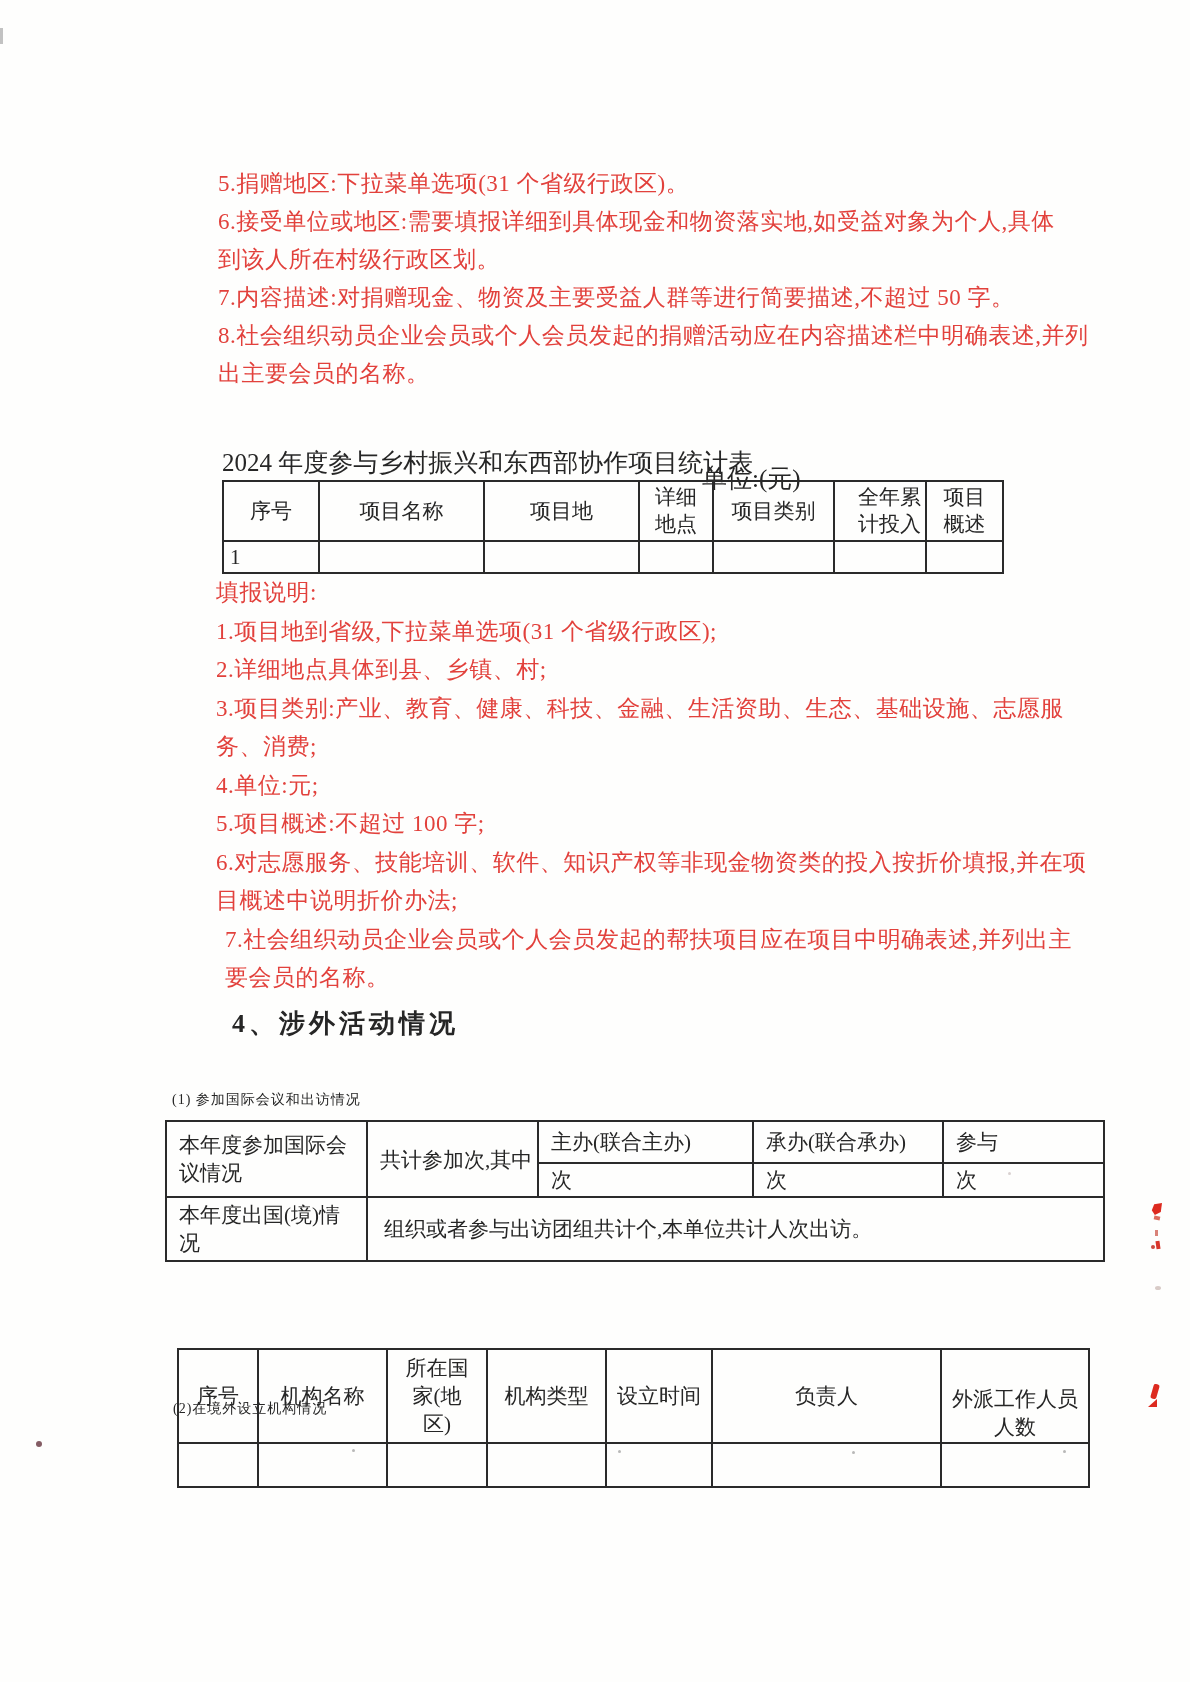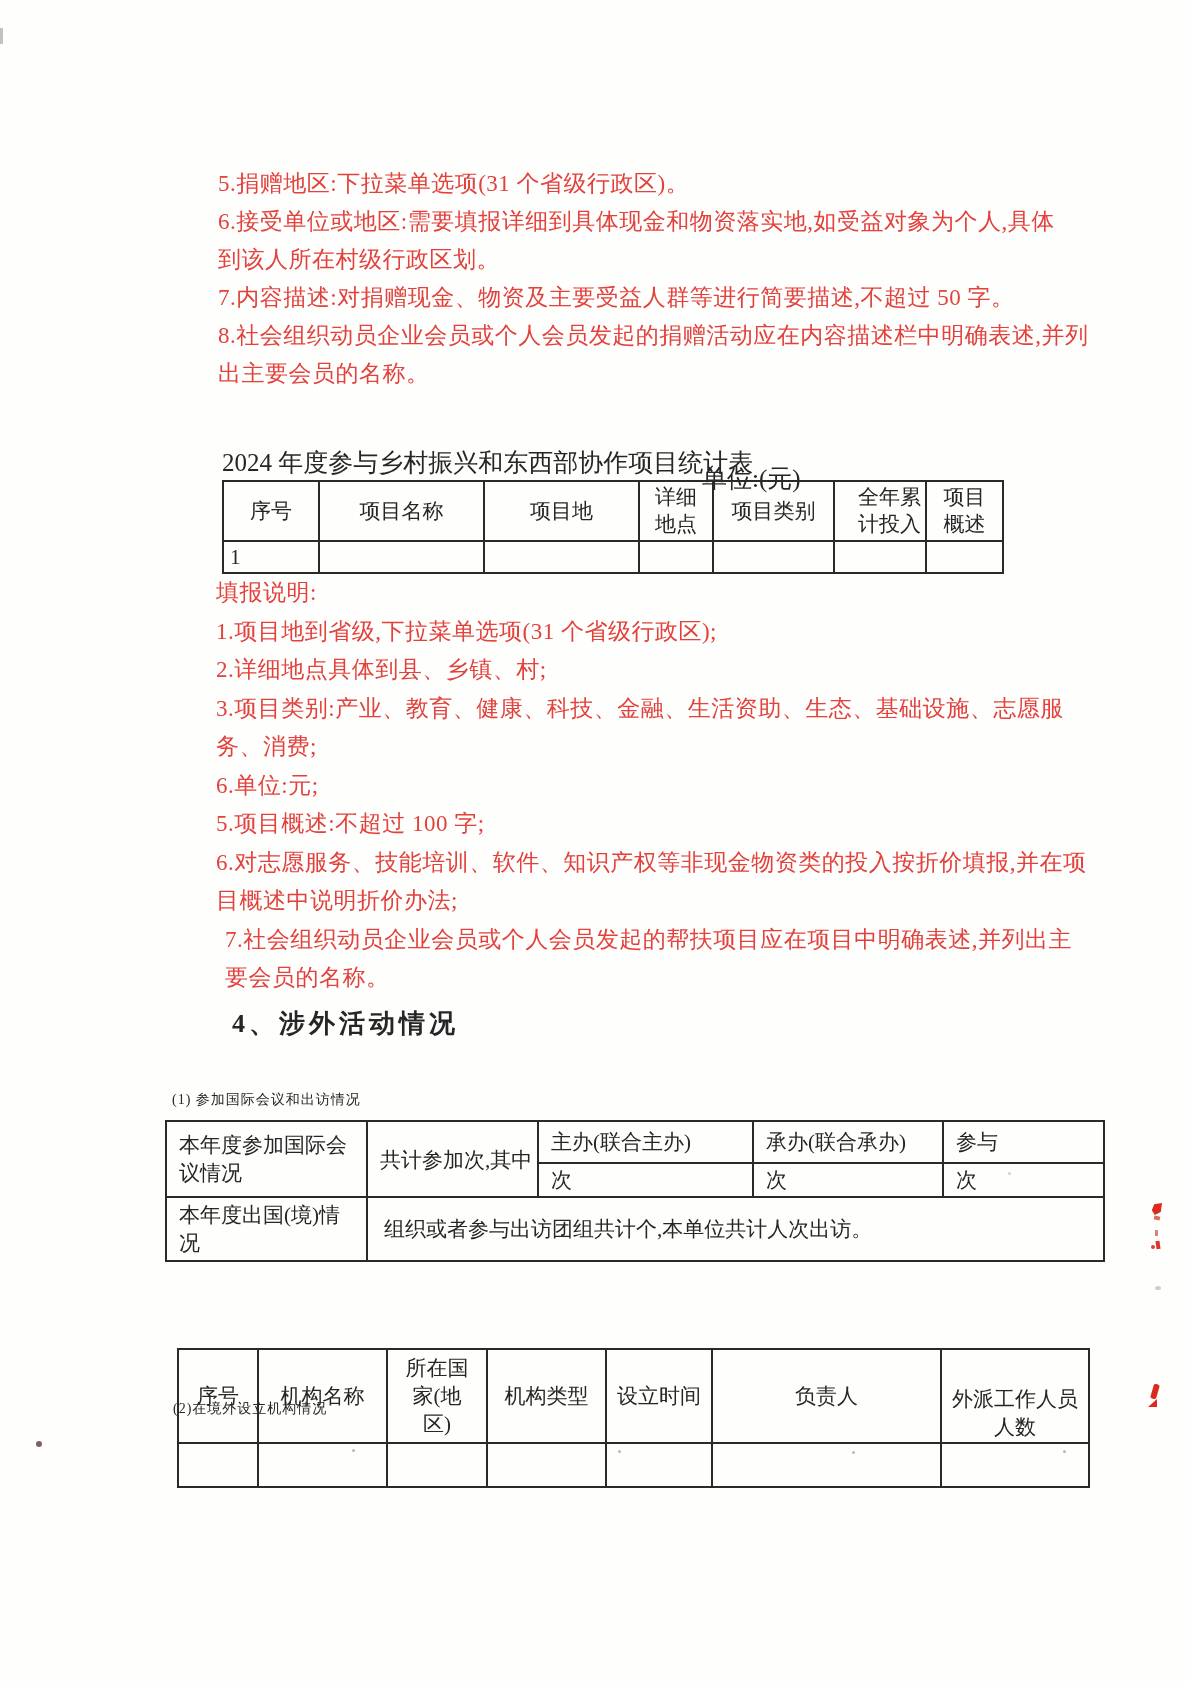--- a/index.html
+++ b/index.html
@@ -153,21 +153,21 @@
     </tr>
   </tbody>
     </table>
 
   <div class="red-block" id="fill-notes" style="left:216px;top:574px;">
     <p>填报说明:</p>
     <p>1.项目地到省级,下拉菜单选项(31 个省级行政区);</p>
     <p>2.详细地点具体到县、乡镇、村;</p>
     <p>3.项目类别:产业、教育、健康、科技、金融、生活资助、生态、基础设施、志愿服</p>
     <p>务、消费;</p>
-    <p>6.单位:元;</p>
+    <p>4.单位:元;</p>
     <p>5.项目概述:不超过 100 字;</p>
     <p>6.对志愿服务、技能培训、软件、知识产权等非现金物资类的投入按折价填报,并在项</p>
     <p>目概述中说明折价办法;</p>
     <p class="indent">7.社会组织动员企业会员或个人会员发起的帮扶项目应在项目中明确表述,并列出主</p>
     <p class="indent">要会员的名称。</p>
   </div>
 
   <div class="section-heading">4、涉外活动情况</div>
 
   <div class="sub-title" id="sub1">(1) 参加国际会议和出访情况</div>

